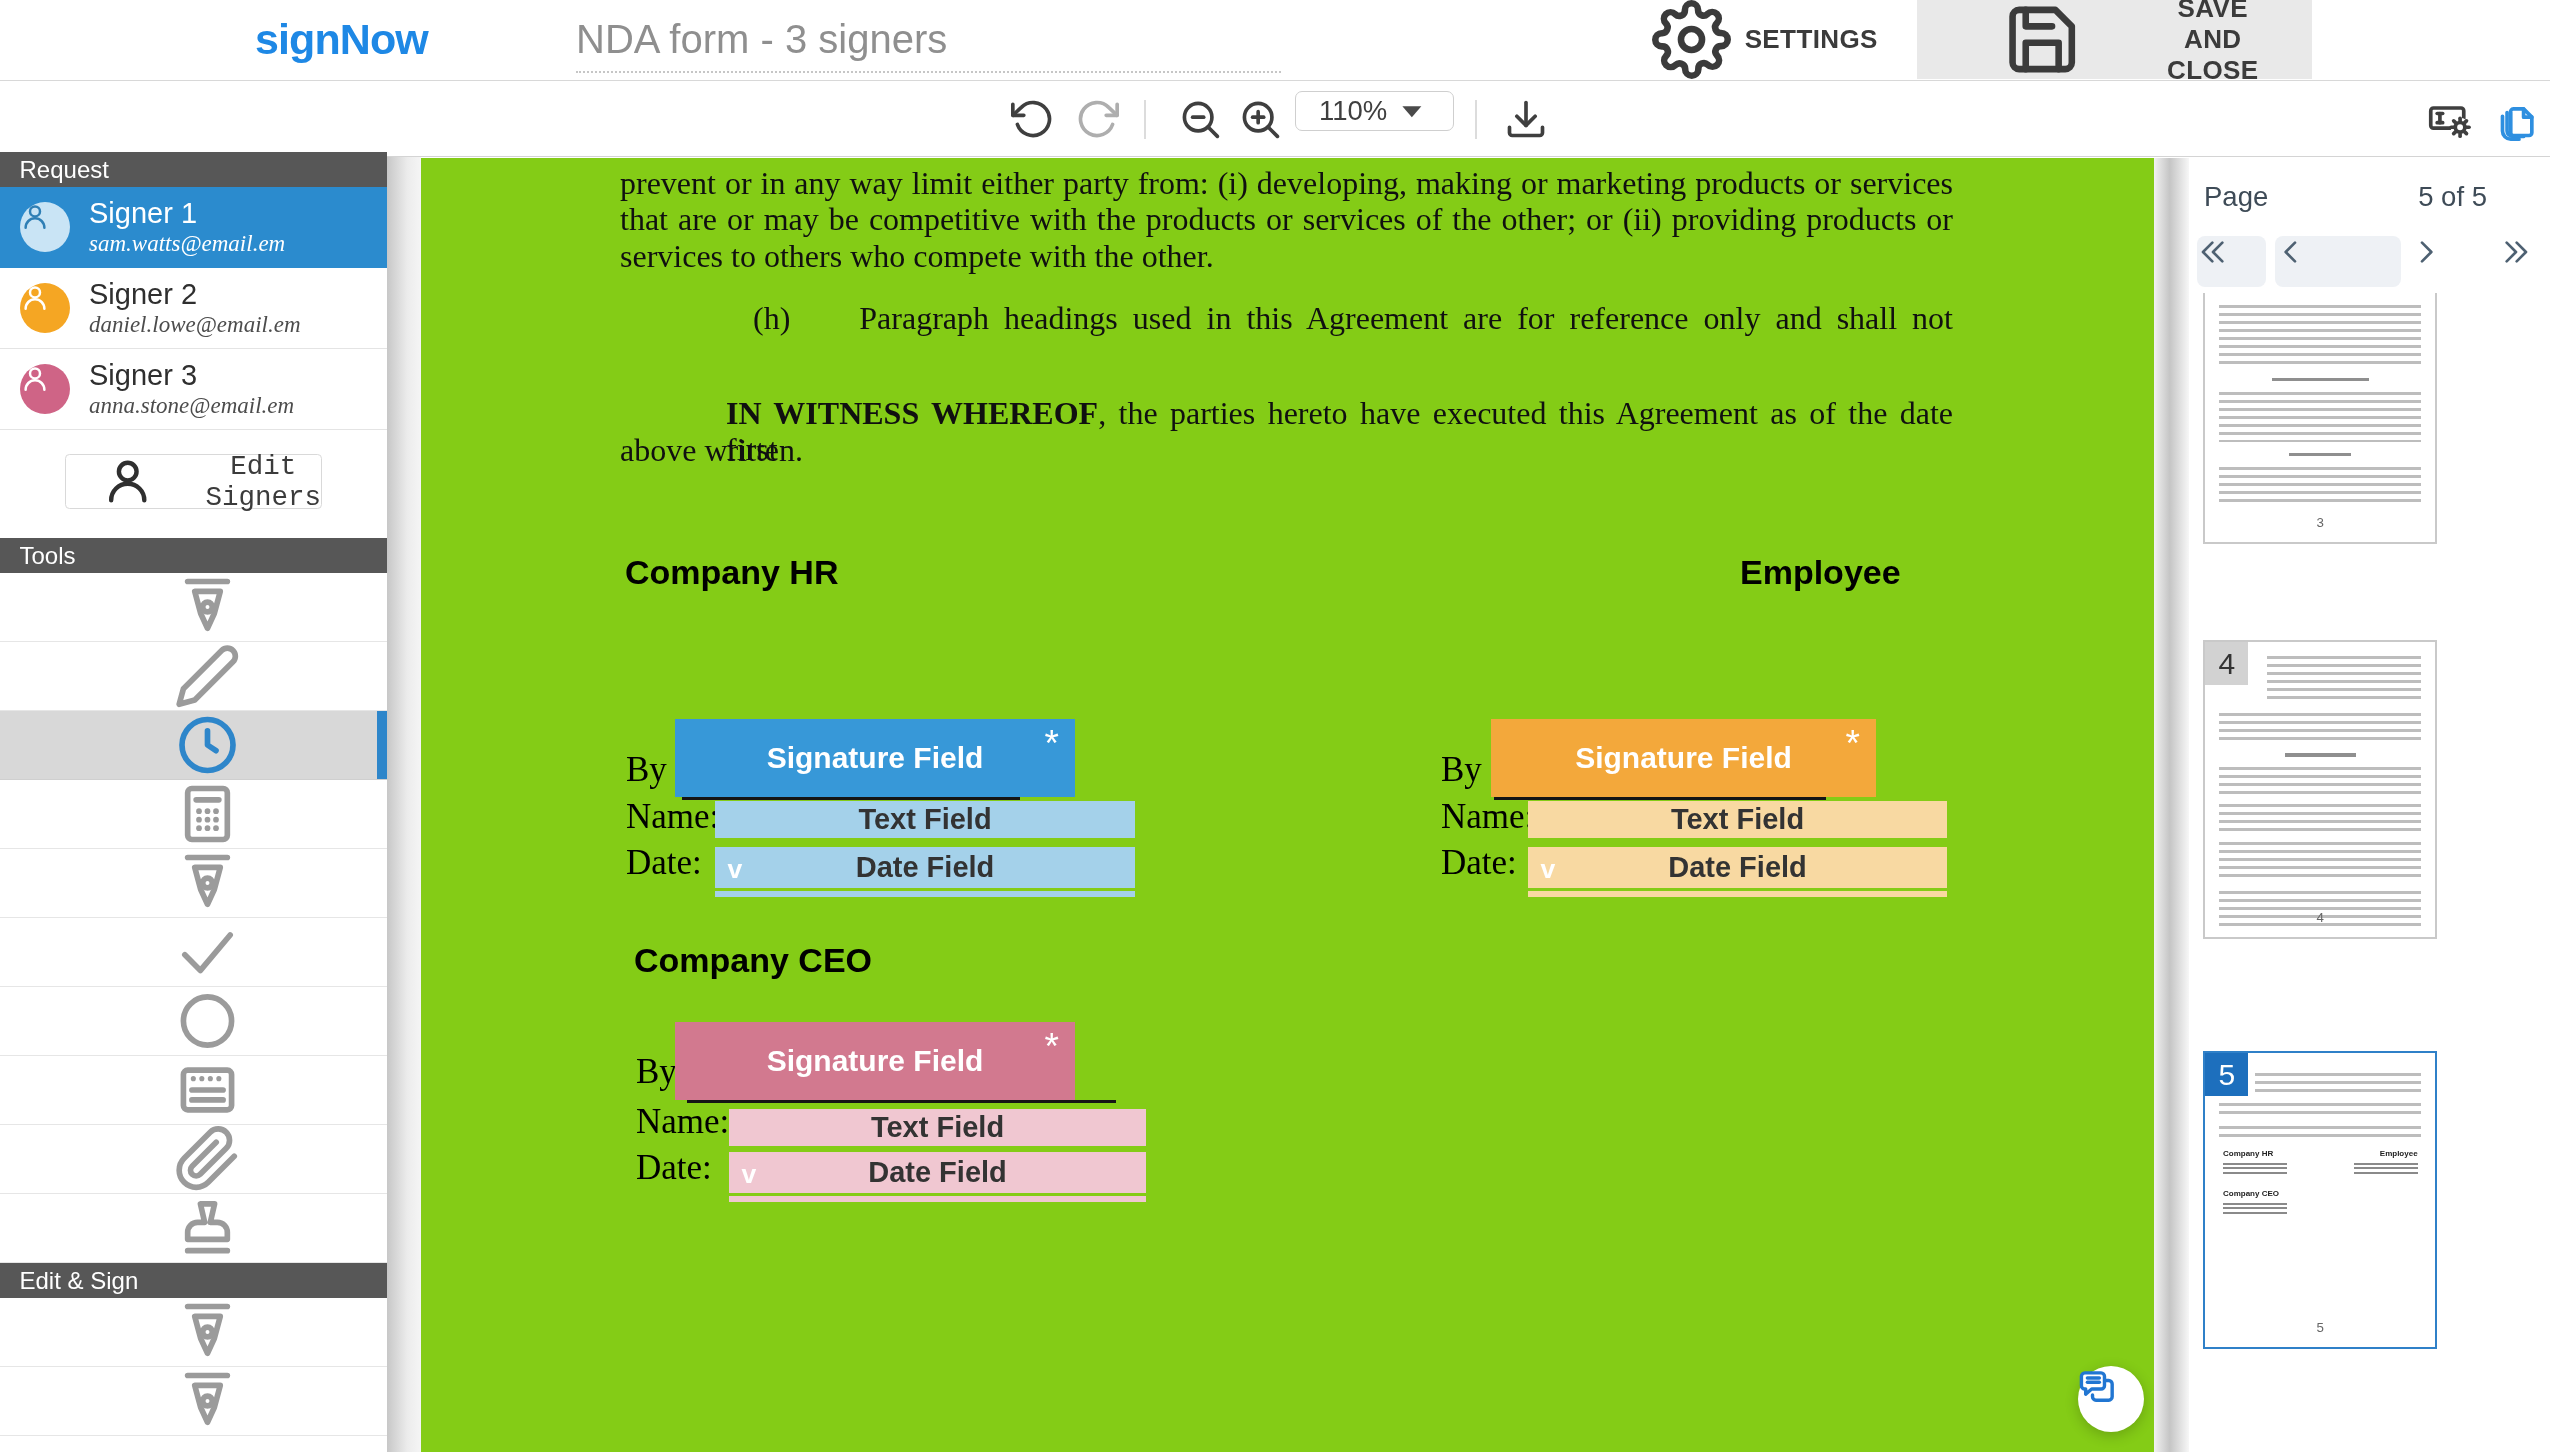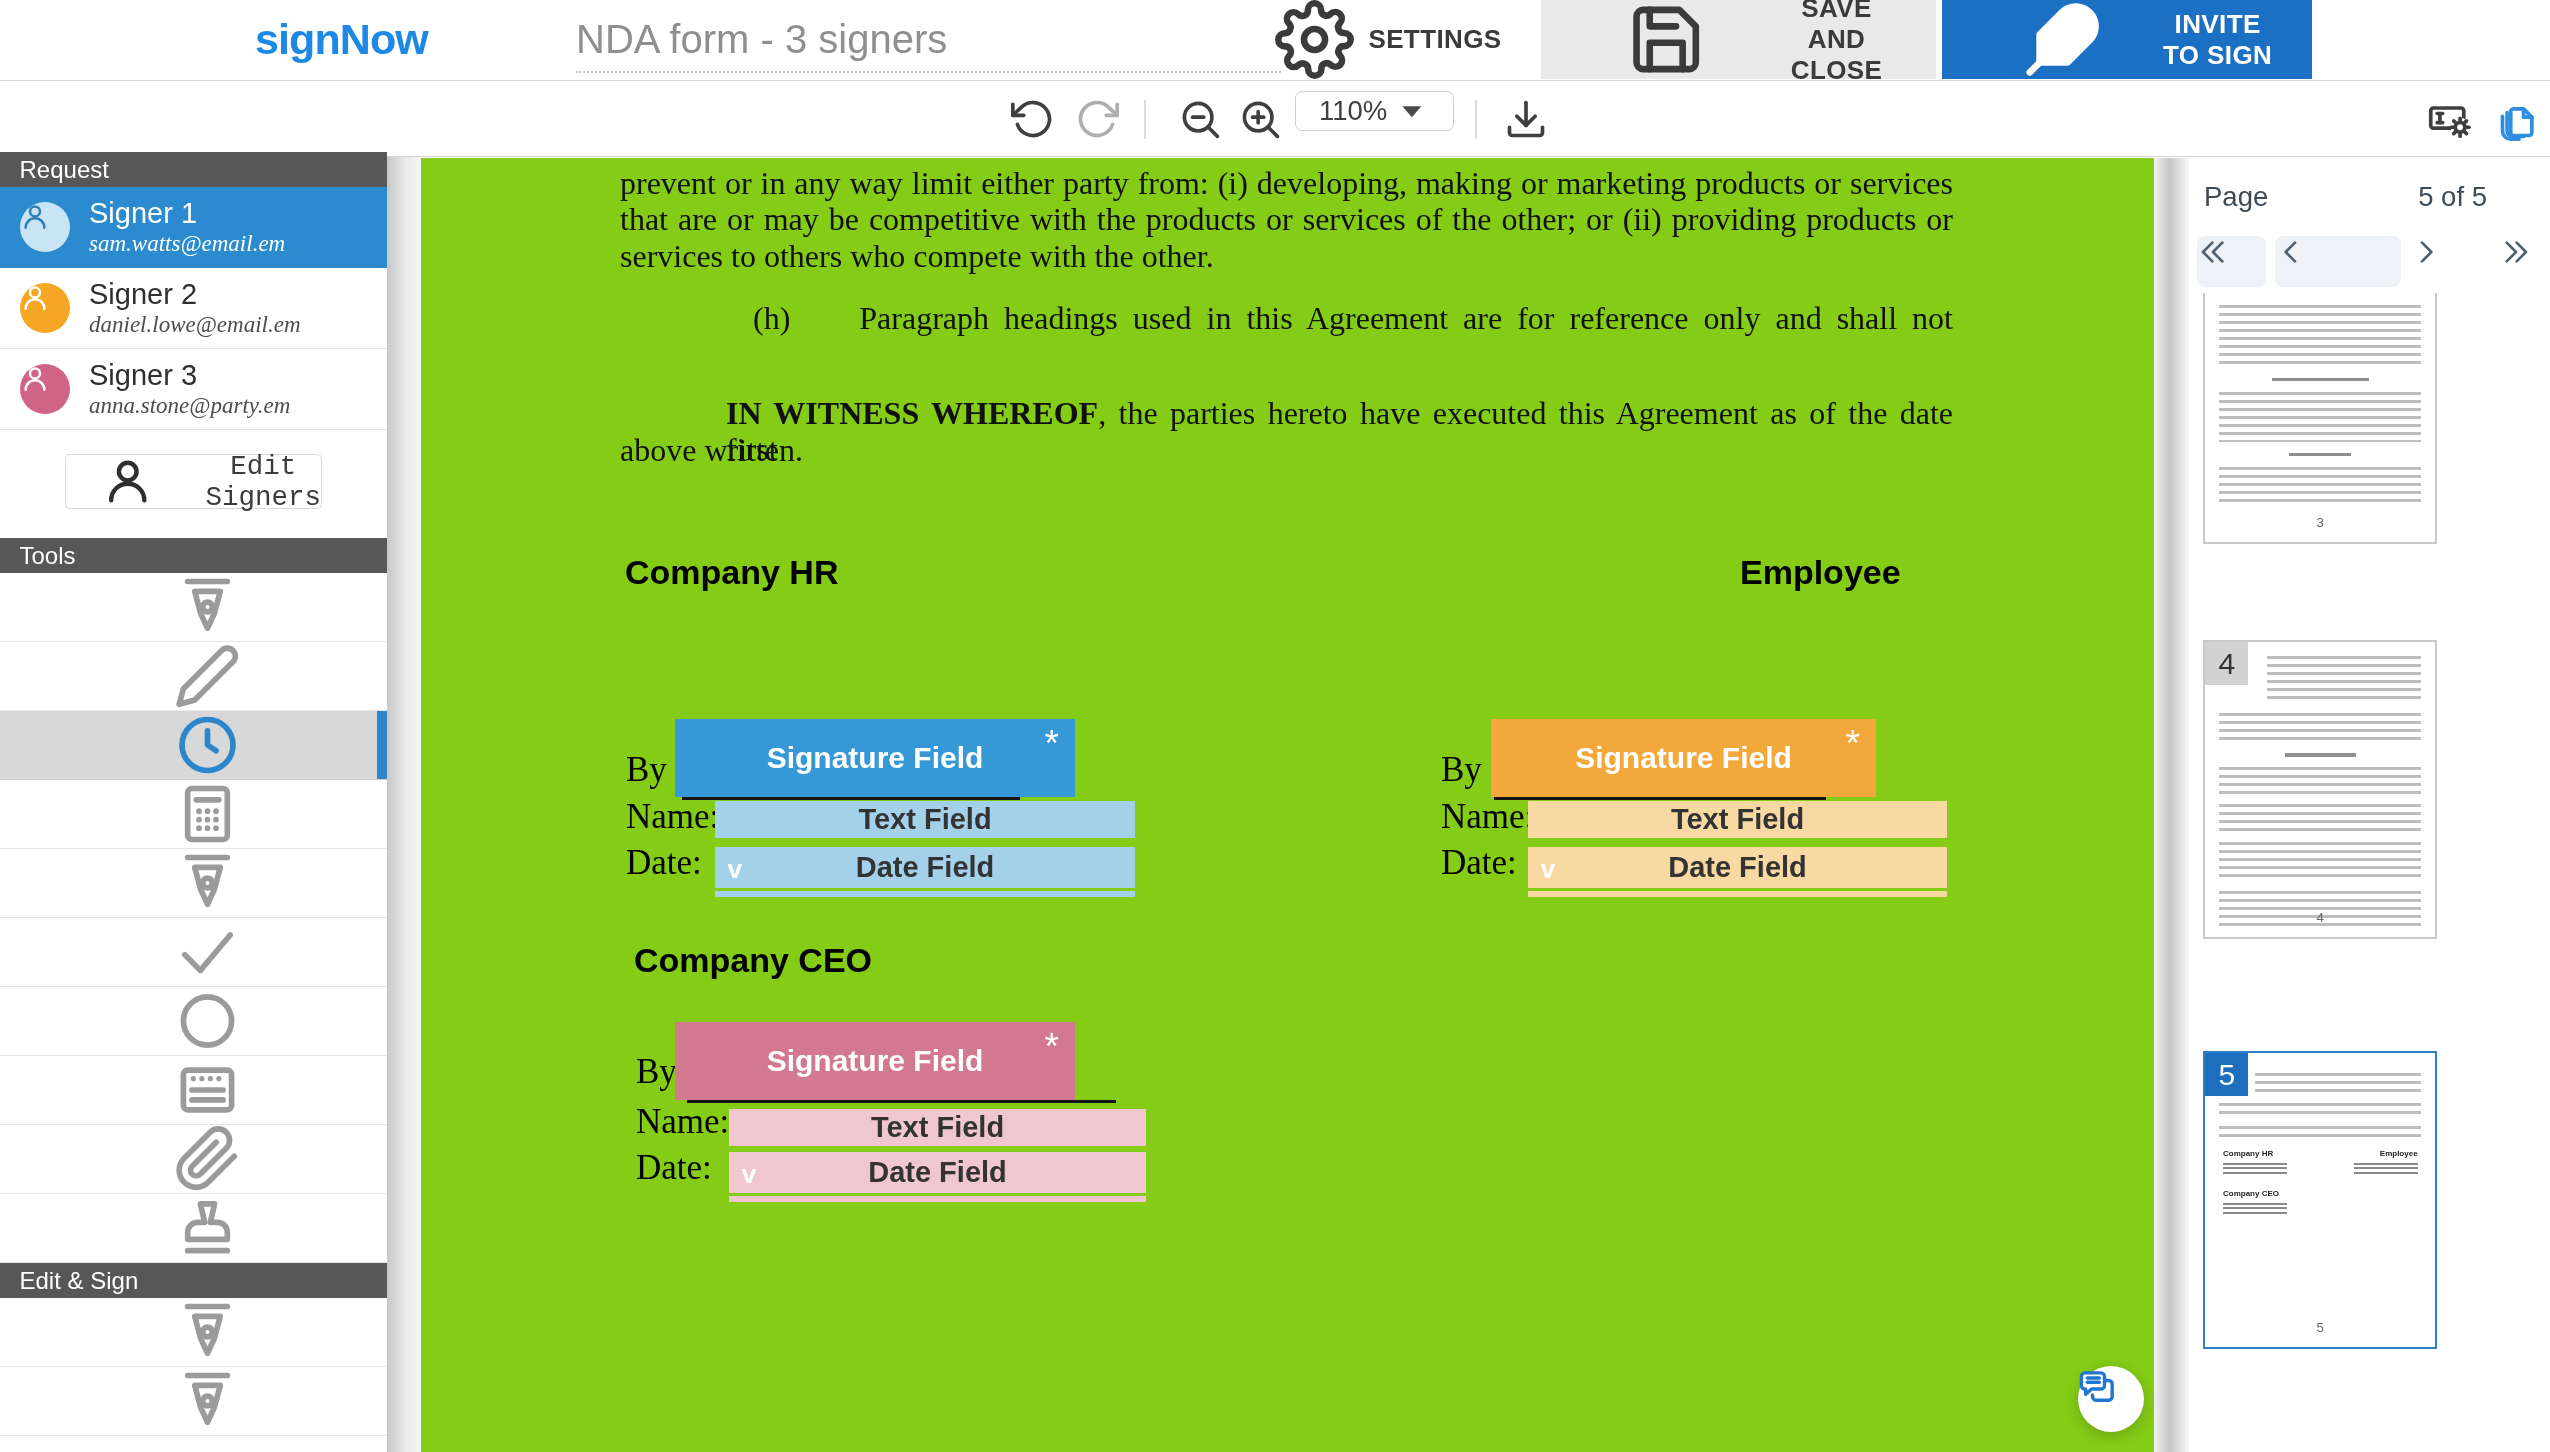--- a/index.html
+++ b/index.html
@@ -109,29 +109,20 @@
     <button class="top-btn btn-save">
       <span class="bicon" style="display: block; width: 100%; height: 100%;">
           <svg viewBox="0 0 24 24" width="100%" height="100%" fill="none" stroke="currentColor" stroke-width="2" stroke-linecap="round" stroke-linejoin="round">
             <path d="M19 21H5a2 2 0 0 1-2-2V5a2 2 0 0 1 2-2h11l5 5v11a2 2 0 0 1-2 2z"></path>
             <polyline points="17 21 17 13 7 13 7 21"></polyline>
             <polyline points="7 3 7 8 15 8"></polyline>
           </svg>
         </span>
       <span>SAVE AND CLOSE</span>
     </button>
-    <button class="top-btn btn-invite">
-      <span class="bicon" style="display: block; width: 100%; height: 100%;">
-          <svg viewBox="0 0 24 24" width="100%" height="100%" fill="none" stroke="currentColor" stroke-width="2" stroke-linecap="round" stroke-linejoin="round">
-            <path d="M20.24 12.24a6 6 0 0 0-8.49-8.49L5 10.5V19h8.5z" fill="currentColor"></path>
-            <line x1="16" y1="8" x2="2" y2="22"></line>
-          </svg>
-        </span>
-      <span>INVITE TO SIGN</span>
-    </button>
   </div>
 </header>
 
 <div class="toolbar">
   <button class="tbi" style="left:1011px">
       <span style="display: block; width: 100%; height: 100%;">
         <svg viewBox="0 0 24 24" width="100%" height="100%" fill="none" stroke="currentColor" stroke-width="2" stroke-linecap="round" stroke-linejoin="round">
           <polyline points="1 4 1 10 7 10"></polyline>
           <path d="M3.51 15a9 9 0 1 0 2.13-9.36L1 10"></path>
         </svg>
@@ -252,21 +243,21 @@
     <span class="avatar white-person" style="background-color: rgb(207, 100, 134);">
         <span style="display: block; width: 100%; height: 100%;">
           <svg viewBox="0 0 24 24" width="100%" height="100%" fill="none" stroke="currentColor" stroke-width="2" stroke-linecap="round" stroke-linejoin="round">
             <circle cx="12" cy="7.5" r="4"></circle>
             <path d="M4.5 20.5a7.5 7.5 0 0 1 15 0"></path>
           </svg>
         </span>
       </span>
     <span class="signer-text">
       <span class="signer-name">Signer 3</span>
-      <span class="signer-email">anna.stone@party.em</span>
+      <span class="signer-email">anna.stone@email.em</span>
     </span>
   </div>
 
   <div class="edit-btn-wrap">
     <button class="edit-btn">
       <span class="bicon" style="display: block; width: 100%; height: 100%;">
           <svg viewBox="0 0 24 24" width="100%" height="100%" fill="none" stroke="currentColor" stroke-width="2" stroke-linecap="round" stroke-linejoin="round">
             <circle cx="12" cy="7.5" r="4"></circle>
             <path d="M4.5 20.5a7.5 7.5 0 0 1 15 0"></path>
           </svg>

